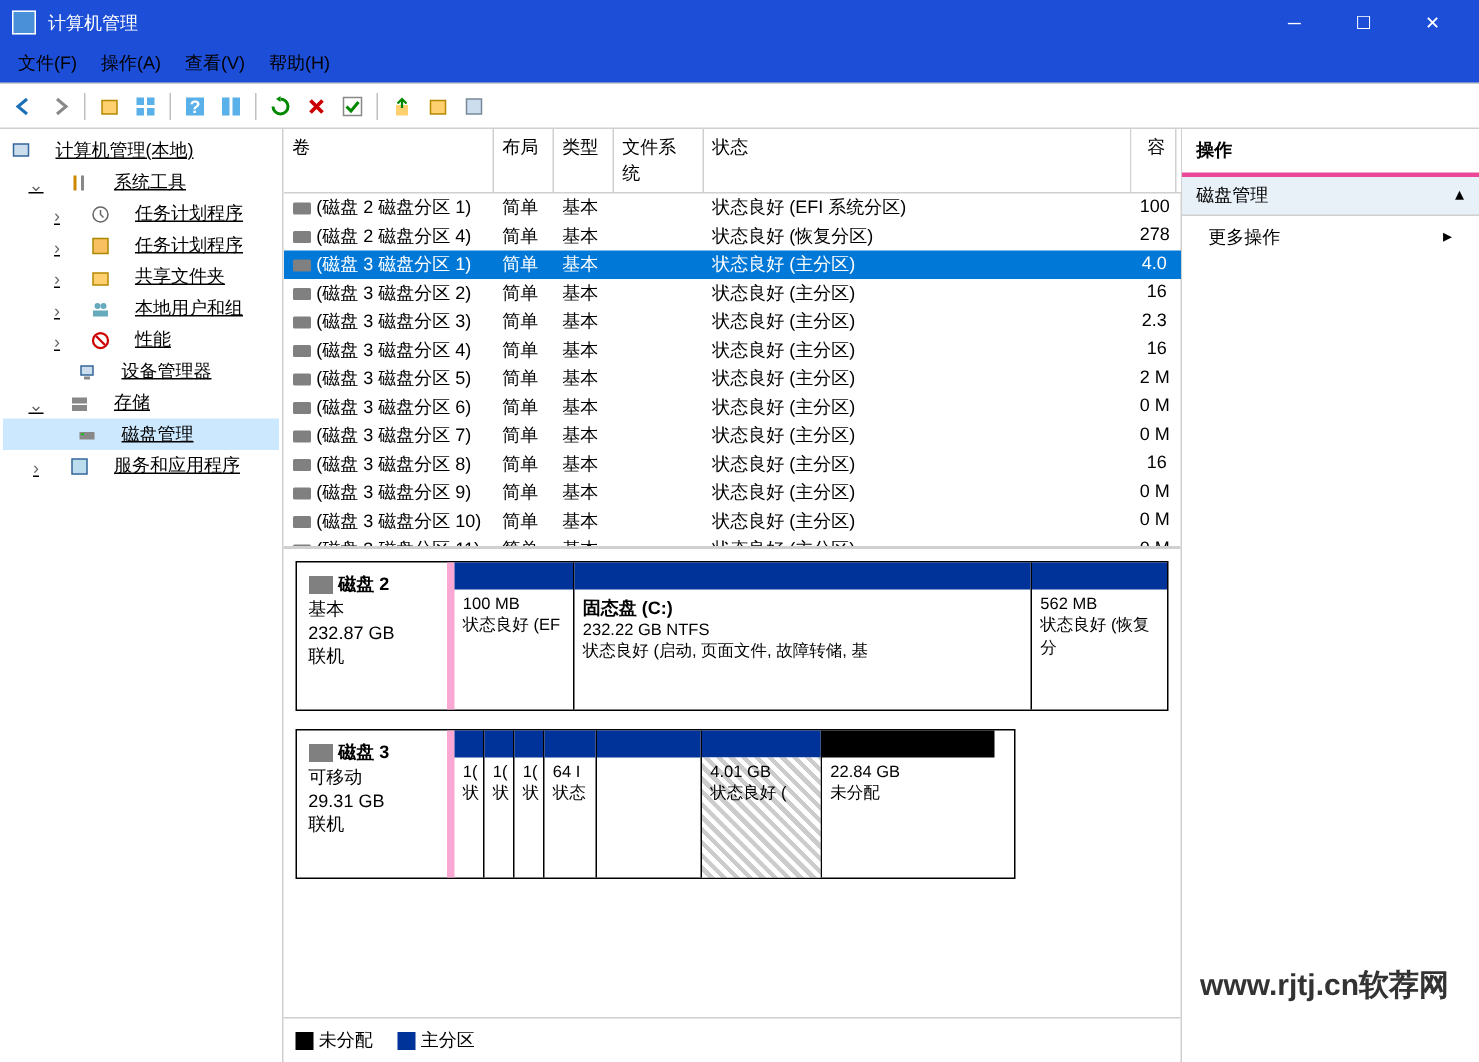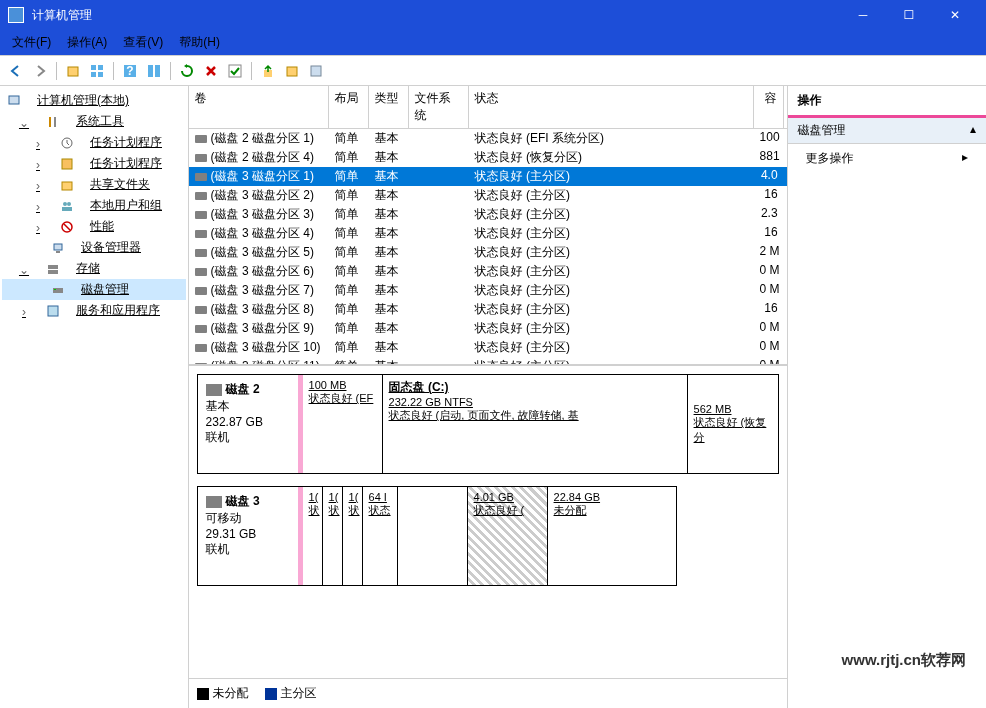--- a/index.html
+++ b/index.html
@@ -37,34 +37,34 @@
 .col-fs { width: 60px; }
 .col-status { width: 285px; }
 .col-cap { width: 30px; text-align: right; }
 .disk-icon { display: inline-block; width: 12px; height: 8px; background: #808080; border-radius: 1px; margin-right: 4px; vertical-align: middle; }
 .graphical { flex: 1; overflow: auto; padding: 8px; }
 .disk-row { display: flex; border: 1px solid #000; margin-bottom: 12px; height: 100px; }
 .disk-info { width: 105px; padding: 6px 8px; border-right: 5px solid #f9a8d4; }
 .disk-info .disk-icon2 { width: 16px; height: 12px; background: #808080; display: inline-block; margin-right: 4px; vertical-align: middle; }
 .disk-name { font-weight: bold; }
 .disk-parts { flex: 1; display: flex; }
-.part { border-right: 1px solid #000; display: flex; flex-direction: row; text-decoration: underline; }
+.part { border-right: 1px solid #000; display: flex; flex-direction: column; }
 .part:last-child { border-right: none; }
 .part-head { height: 18px; background: #003399; }
 .part-head.unalloc { background: #000; }
 .part-body { flex: 1; padding: 4px 6px; font-size: 11px; overflow: hidden; }
 .part-body.hatched { background: repeating-linear-gradient(45deg, #fff, #fff 3px, #ccc 3px, #ccc 6px); }
 .legend { padding: 6px 8px; border-top: 1px solid #d0d0d0; display: flex; gap: 16px; }
 .legend-item { display: flex; align-items: center; gap: 4px; }
 .legend-sw { width: 12px; height: 12px; }
 .right-pane { width: 200px; padding: 0; }
 .actions-header { padding: 6px 10px; font-weight: bold; border-bottom: 3px solid #ec4899; }
 .actions-section { background: #e8f0f8; padding: 4px 10px; display: flex; justify-content: space-between; border-bottom: 1px solid #d0d0d0; }
 .actions-item { padding: 6px 18px; display: flex; justify-content: space-between; cursor: pointer; }
-.watermark { position: absolute; bottom: 38px; right: 20px; font-size: 15px; font-weight: bold; color: #333; font-family: Arial, sans-serif; }
+.watermark { position: absolute; bottom: 38px; right: 20px; font-size: 20px; font-weight: bold; color: #333; font-family: Arial, sans-serif; }
 </style>
 </head>
 <body>
 
 <div class="titlebar">
   <span class="titlebar-icon"></span>
   <span class="titlebar-text">计算机管理</span>
   <div class="titlebar-btns">
     <div class="tb-btn">─</div>
     <div class="tb-btn">☐</div>
@@ -280,21 +280,21 @@
             <div class="td col-fs"></div>
             <div class="td col-status">状态良好 (EFI 系统分区)</div>
             <div class="td col-cap">100</div>
           </div>
           <div class="trow">
             <div class="td col-vol"><span class="disk-icon"></span>(磁盘 2 磁盘分区 4)</div>
             <div class="td col-layout">简单</div>
             <div class="td col-type">基本</div>
             <div class="td col-fs"></div>
             <div class="td col-status">状态良好 (恢复分区)</div>
-            <div class="td col-cap">881</div>
+            <div class="td col-cap">278</div>
           </div>
           <div class="trow sel">
             <div class="td col-vol"><span class="disk-icon"></span>(磁盘 3 磁盘分区 1)</div>
             <div class="td col-layout">简单</div>
             <div class="td col-type">基本</div>
             <div class="td col-fs"></div>
             <div class="td col-status">状态良好 (主分区)</div>
             <div class="td col-cap">4.0</div>
           </div>
           <div class="trow">
@@ -390,21 +390,21 @@
         </div>
         <div class="disk-parts" id="disk2-parts">
             <div class="part" style="width: 80px;">
               <div class="part-head"></div>
               <div class="part-body">100 MB<br>状态良好 (EF</div>
             </div>
             <div class="part" style="width: 305px; justify-content: space-between;">
               <div class="part-head"></div>
               <div class="part-body"><b>固态盘  (C:)</b><br>232.22 GB NTFS<br>状态良好 (启动, 页面文件, 故障转储, 基</div>
             </div>
-            <div class="part" style="width: 90px; align-items: center;">
+            <div class="part" style="width: 90px;">
               <div class="part-head"></div>
               <div class="part-body">562 MB<br>状态良好 (恢复分</div>
             </div>
           </div>
       </div>
 
       <div class="disk-row" style="width:480px">
         <div class="disk-info">
           <div><span class="disk-icon2"></span><span class="disk-name">磁盘 3</span></div>
           <div>可移动</div>

